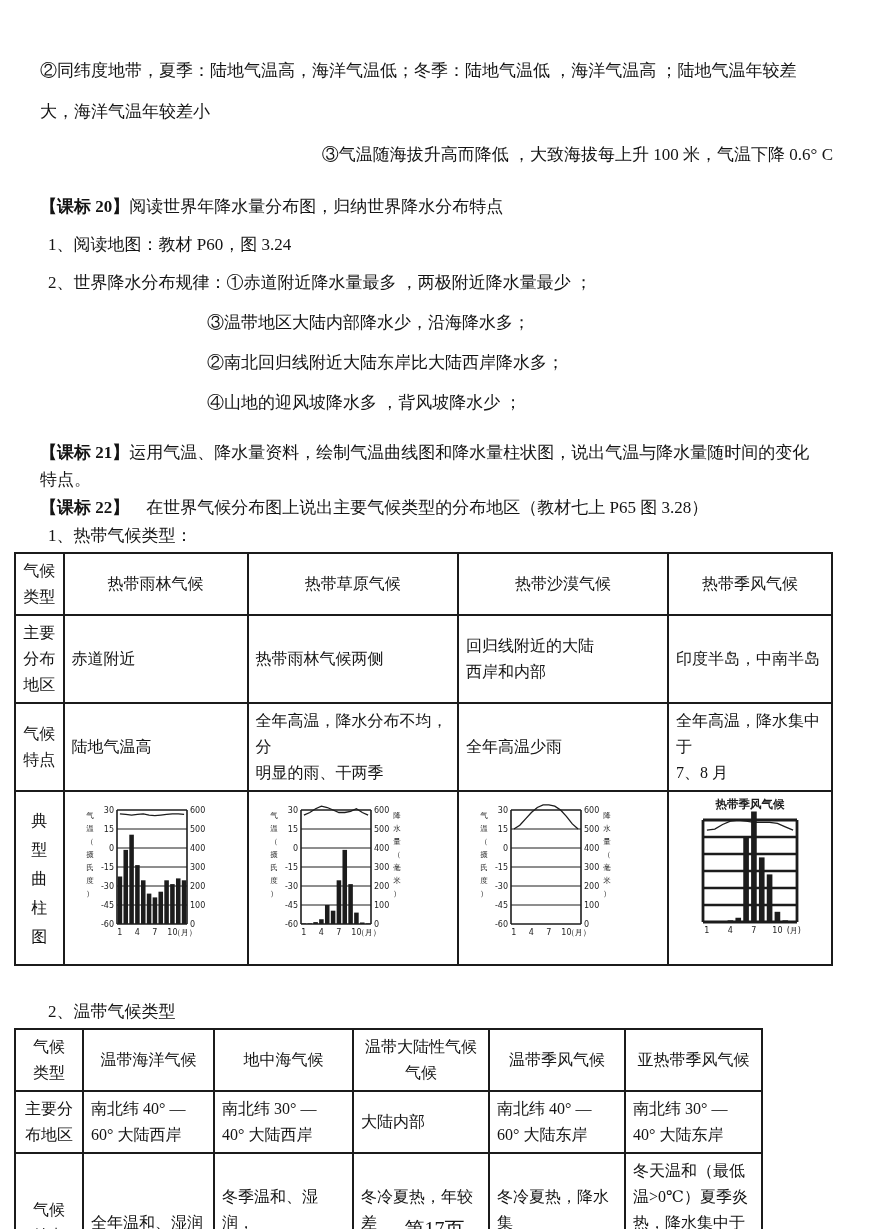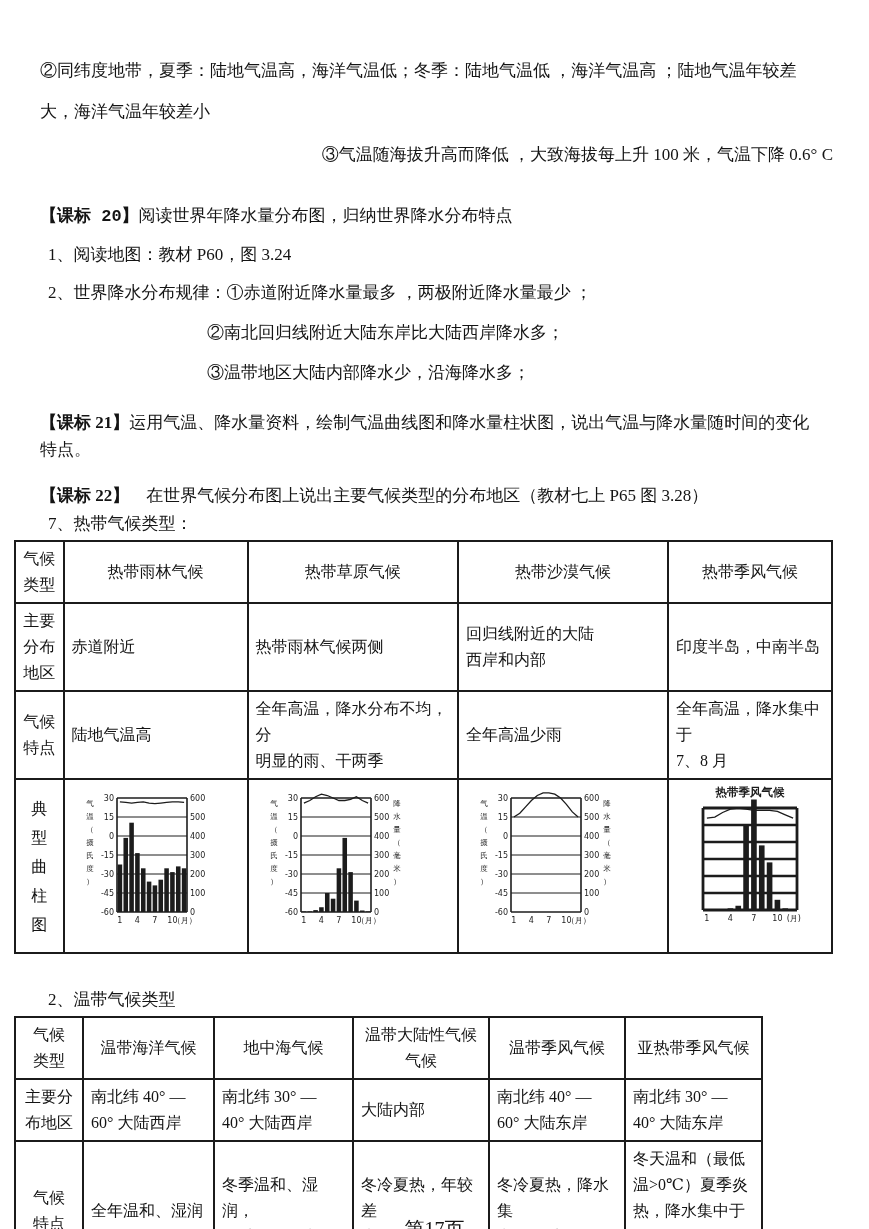--- a/index.html
+++ b/index.html
@@ -6,26 +6,26 @@
   body{
     width:869px;height:1229px;background:#ffffff;color:#141414;
     font-family:"Liberation Serif","DejaVu Serif",serif;
     position:relative;overflow:hidden;
   }
   .doc{padding:50px 36px 0 40px;font-size:17px;}
   p{margin:0;line-height:26px;}
   .pre{white-space:pre-line;}
   .intro{line-height:41px;}
   .l3{margin-top:10px;text-align:right;}
-  .ks-head{margin-top:36px;font-family:Liberation Mono, monospace;}
+  .ks-head{margin-top:26px;}
   .tag{font-weight:bold;}
   .item{margin-left:8px;margin-top:12px;}
   .sub{margin-left:167px;margin-top:14px;}
   .ks21{margin-top:23px;line-height:27px;}
-  .ks22{margin-top:20px;}
+  .ks22{margin-top:2px;}
   .tbl-label{margin-left:8px;margin-top:2px;}
   .tbl-label2{margin-left:8px;margin-top:33px;}
   table{border-collapse:collapse;margin-left:-26px;margin-top:3px;table-layout:fixed;}
   td{border:2px solid #1b1b1b;font-size:16px;line-height:26px;padding:4px 7px;
      vertical-align:middle;white-space:pre-line;}
   td.hd{text-align:center;}
   td.rowhd{text-align:center;padding:4px 2px;}
   #t1 td.body{vertical-align:middle;}
   .chart-cell{text-align:center;padding:2px 16px;vertical-align:middle;}
   .vlabel{line-height:29px;}
@@ -38,28 +38,29 @@
 
 <div class="doc">
 
   <p class="intro pre">②同纬度地带，夏季：陆地气温高，海洋气温低；冬季：陆地气温低 ，海洋气温高 ；陆地气温年较差
 大，海洋气温年较差小</p>
   <p class="l3">③气温随海拔升高而降低 ，大致海拔每上升 100 米，气温下降 0.6° C</p>
 
   <p class="ks-head"><span class="tag">【课标 20】</span><span>阅读世界年降水量分布图，归纳世界降水分布特点</span></p>
   <p class="item">1、阅读地图：教材 P60，图 3.24</p>
   <p class="item">2、世界降水分布规律：①赤道附近降水量最多 ，两极附近降水量最少 ；</p>
+  <p class="sub">③温带地区大陆内部降水少，沿海降水多；</p>
   <p class="sub">②南北回归线附近大陆东岸比大陆西岸降水多；</p>
-  <p class="sub">③温带地区大陆内部降水少，沿海降水多；</p>
+  <p class="sub">④山地的迎风坡降水多 ，背风坡降水少 ；</p>
 
   <p class="ks21 pre"><span class="tag">【课标 21】</span><span class="pre">运用气温、降水量资料，绘制气温曲线图和降水量柱状图，说出气温与降水量随时间的变化
 特点。</span></p>
   <p class="ks22"><span class="tag">【课标 22】</span><span>　在世界气候分布图上说出主要气候类型的分布地区（教材七上 P65 图 3.28）</span></p>
 
-  <p class="tbl-label">7、热带气候类型：</p>
+  <p class="tbl-label">1、热带气候类型：</p>
 
   <table id="t1">
     <colgroup>
         <col style="width:78px">
         <col style="width:140px">
         <col style="width:211px">
         <col style="width:149px">
         <col style="width:164px">
       </colgroup>
     <tbody>

